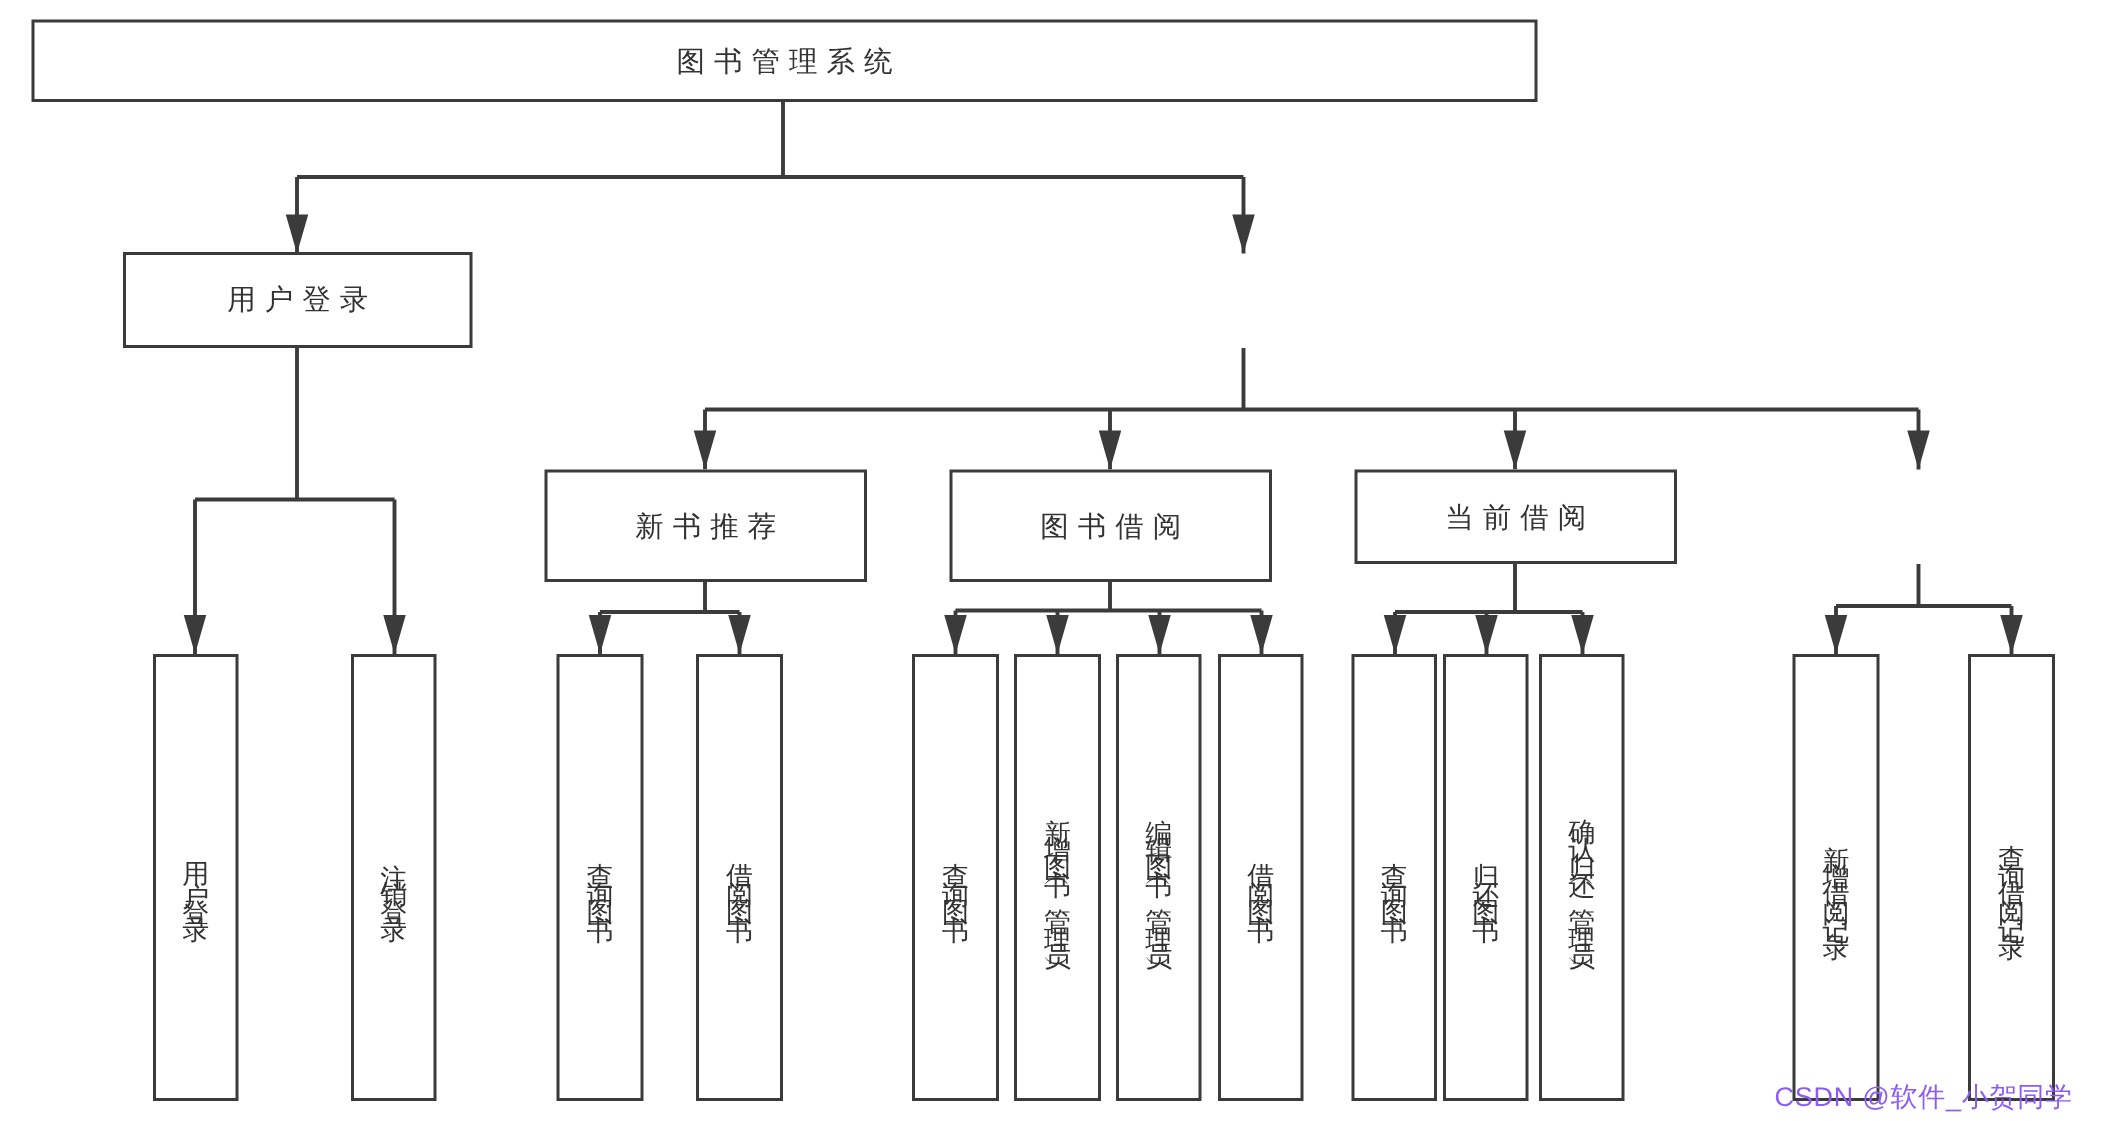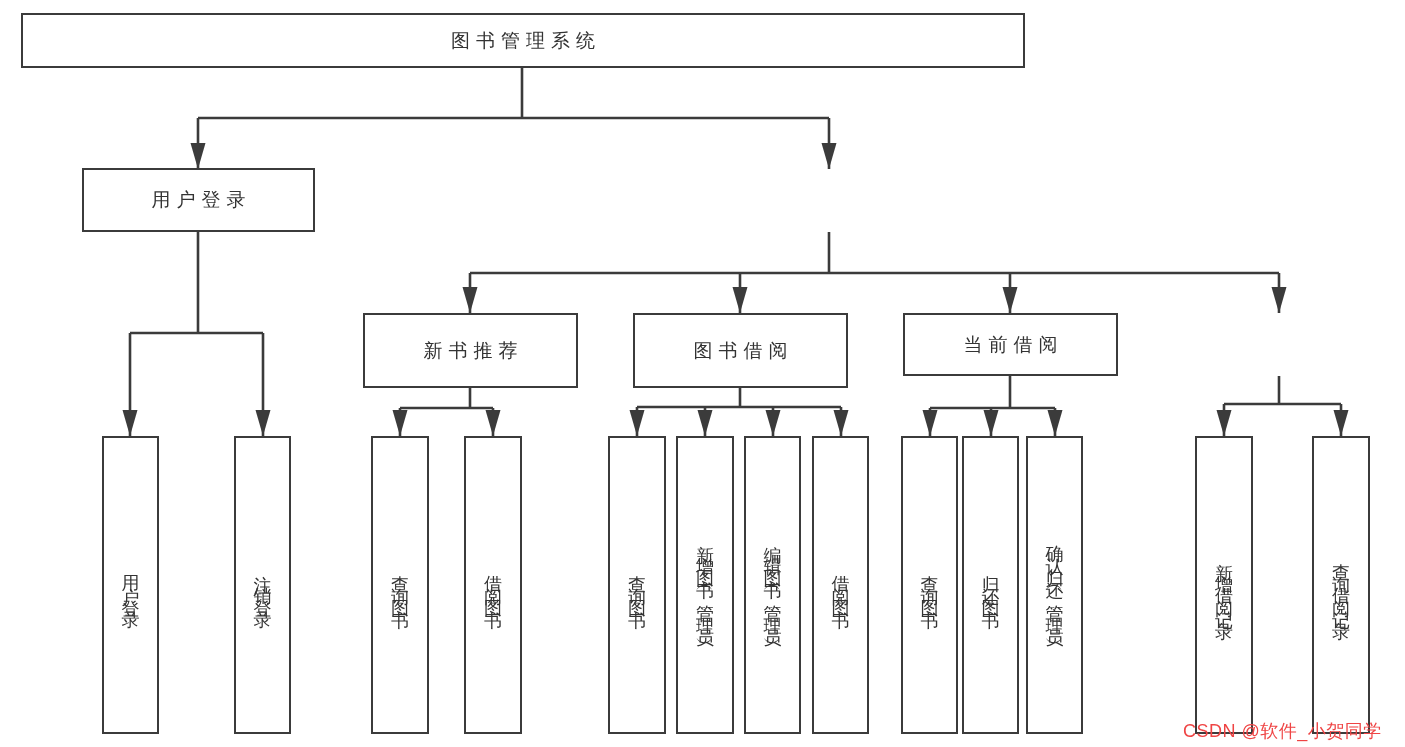--- a/index.html
+++ b/index.html
@@ -18,21 +18,21 @@
     color:#333333;z-index:1;
   }
   .h{font-size:19px;letter-spacing:6px;text-indent:6px;white-space:nowrap;}
   .v{
     writing-mode:vertical-rl;text-orientation:mixed;
     font-size:18px;line-height:1;letter-spacing:12px;
     white-space:nowrap;
   }
   .watermark{
     position:absolute;left:1183px;top:719px;z-index:2;
-    font-size:18px;color:#ef4444;letter-spacing:0.5px;white-space:nowrap;
+    font-size:18px;color:#8b5cf6;letter-spacing:0.5px;white-space:nowrap;
   }
 </style>
 </head>
 <body>
 
 <div class="stage">
 
   <svg class="wires" viewBox="0 0 1405 747" aria-hidden="true">
     <g stroke="#3b3b3b" stroke-width="2.6" fill="none">
 

